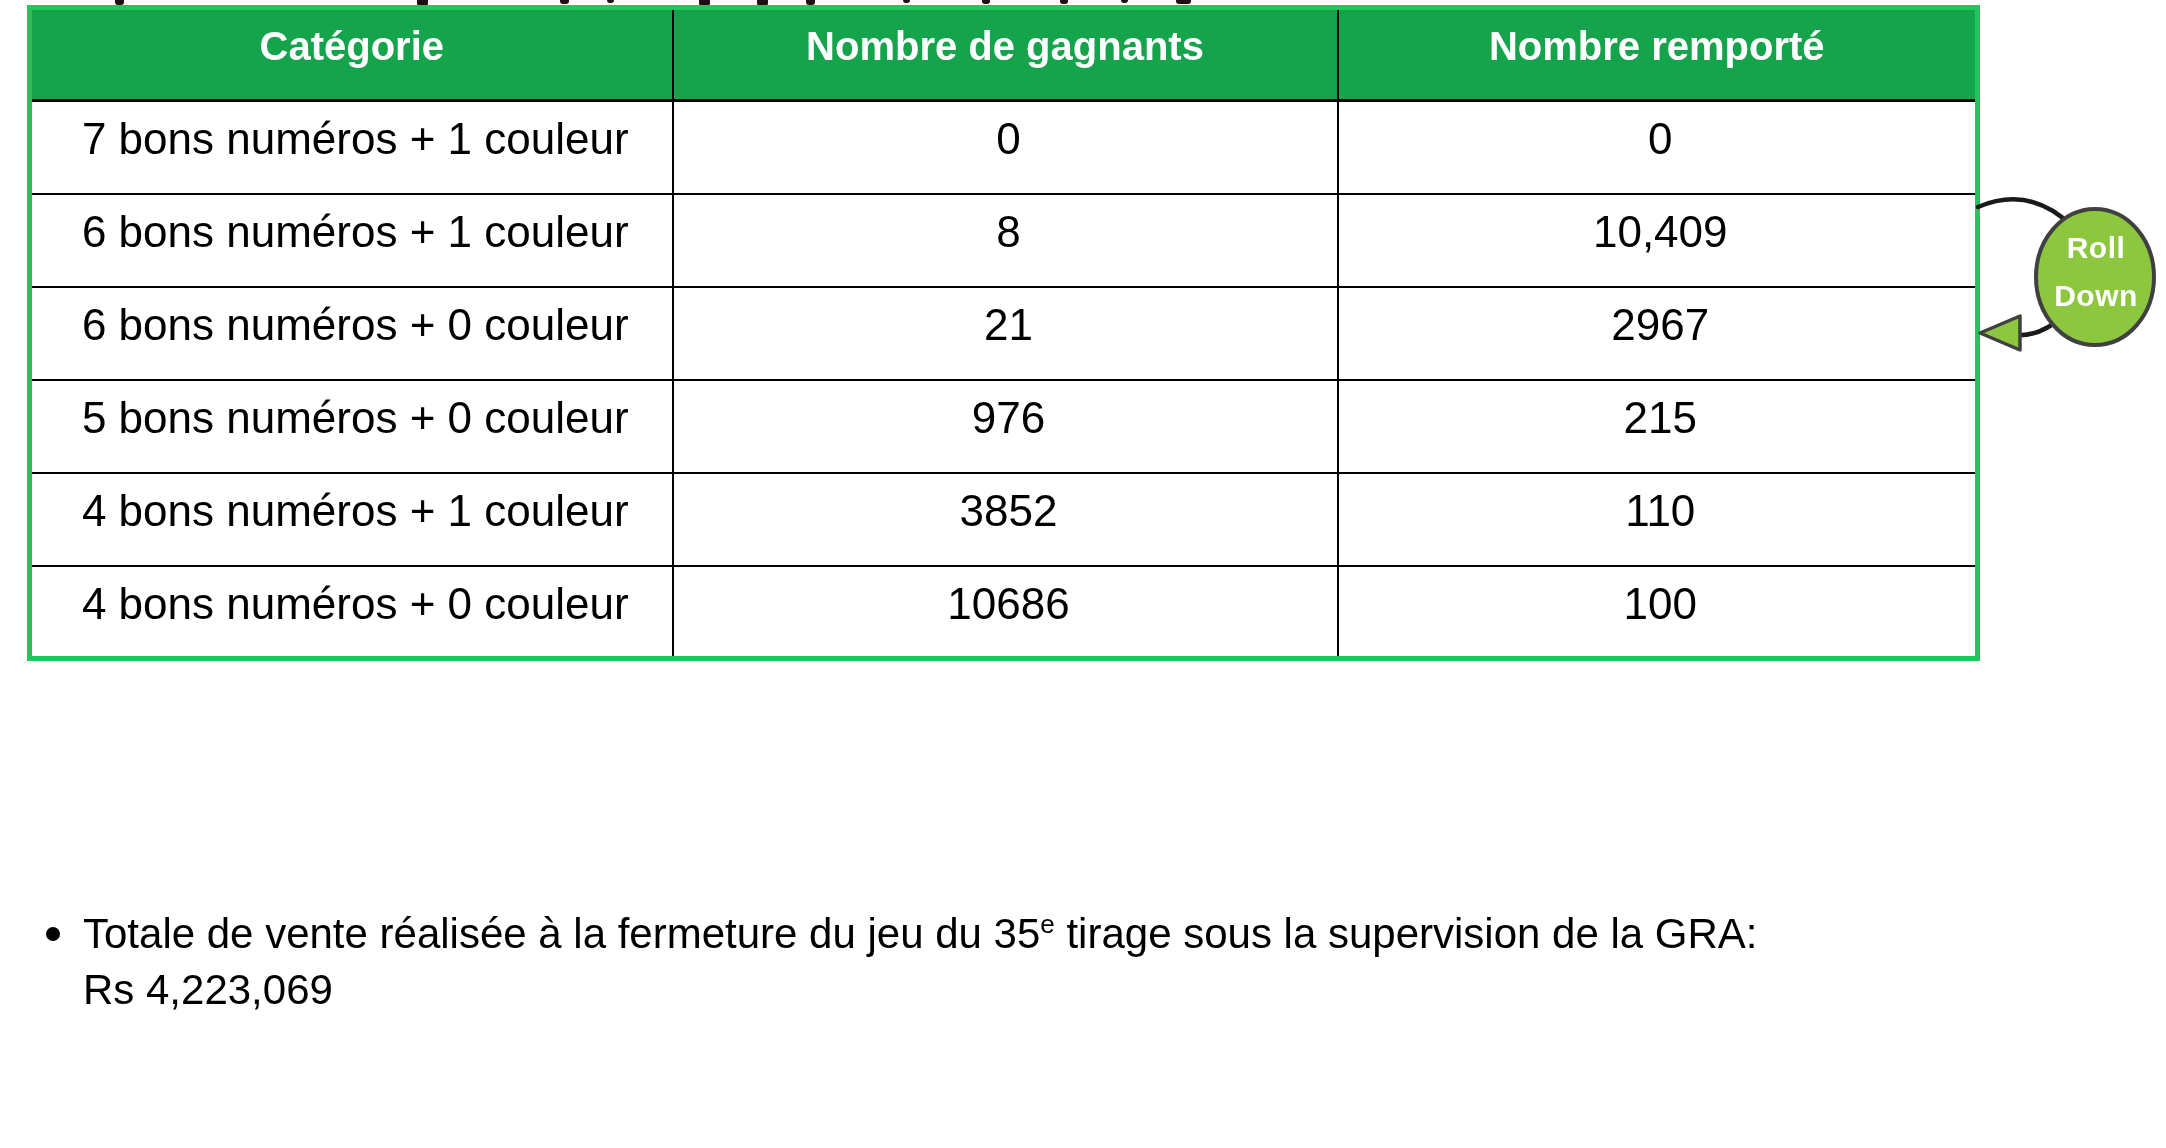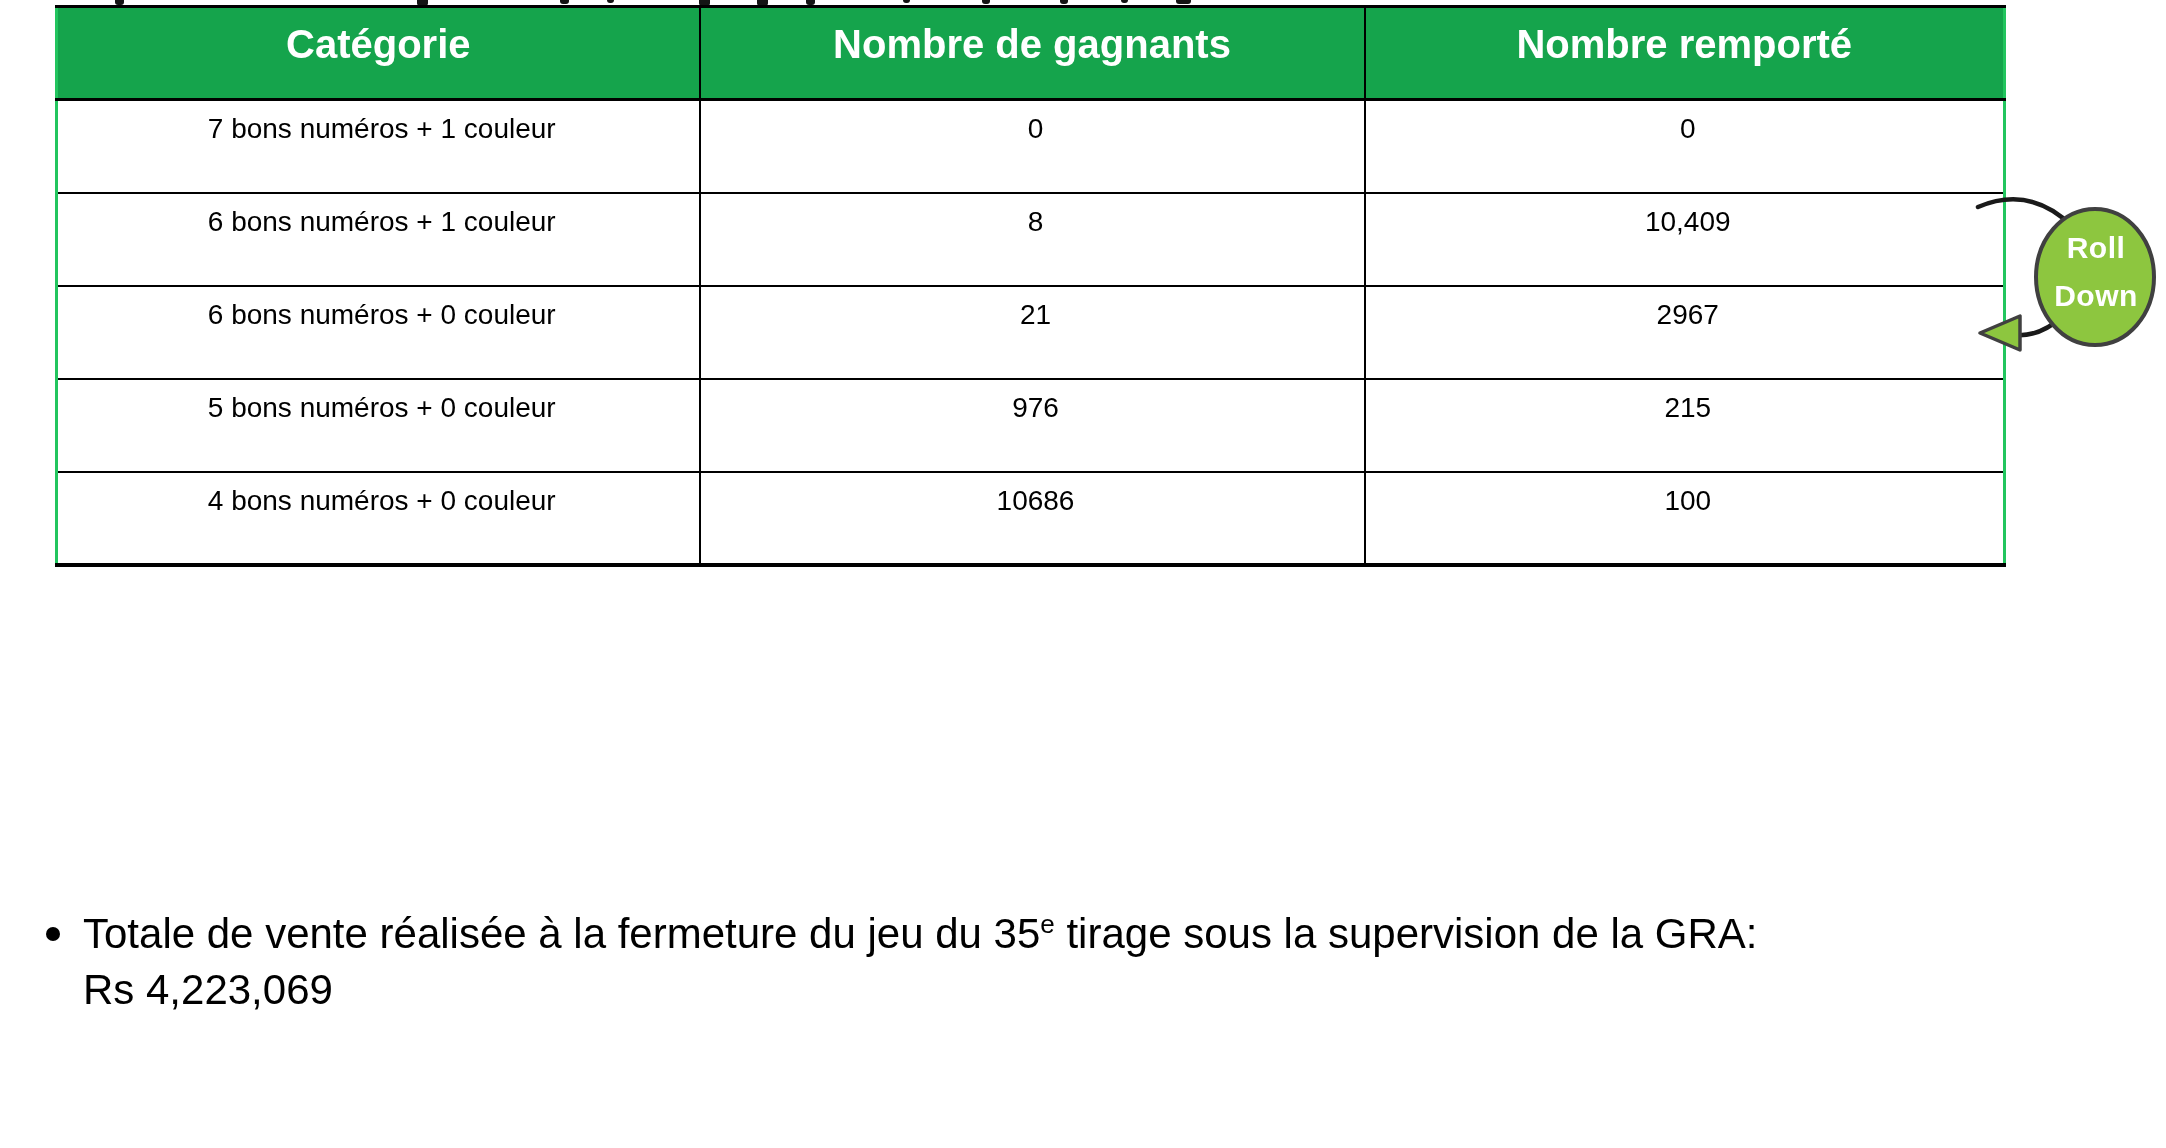--- a/index.html
+++ b/index.html
@@ -9,36 +9,35 @@
     font-family:"Liberation Sans",sans-serif;
   }
 
   
   .frag{position:absolute;top:0;background:#141414;border-radius:0 0 3px 3px;display:block}
 
   
   table.results{
     position:absolute;left:27px;top:5px;
     border-collapse:collapse;table-layout:fixed;
-    border:3px solid #22c55e;
-    margin-left:28px;
+    border:5px solid #22c55e;
   }
   table.results col.c1{width:643px}
   table.results col.c2{width:665px}
   table.results col.c3{width:640px}
   table.results th{
     height:93px;box-sizing:border-box;
     border:2px solid #000;border-bottom:3px solid #000;border-top:3px solid #000;
     font-size:40px;font-weight:bold;text-align:center;vertical-align:top;
     padding:14px 6px 0 6px;
   }
   table.results td{
     height:93px;box-sizing:border-box;
     border:2px solid #000;
-    font-size:28px;text-align:center;vertical-align:top;
+    font-size:44px;text-align:center;vertical-align:top;
     padding:12px 6px 0 13px;background:#fff;
   }
   table.results tbody tr:last-child td{border-bottom:4px solid #000}
 
   
   svg.anno{position:absolute;left:1950px;top:160px}
   svg.anno text{
     font-family:"Liberation Sans",sans-serif;
     font-weight:bold;font-size:30px;letter-spacing:0.5px;
     text-anchor:middle;
@@ -102,20 +101,25 @@
       <td>6 bons numéros + 0 couleur</td>
       <td>21</td>
       <td>2967</td>
     </tr>
     <tr>
       <td>5 bons numéros + 0 couleur</td>
       <td>976</td>
       <td>215</td>
     </tr>
     <tr>
+      <td>4 bons numéros + 1 couleur</td>
+      <td>3852</td>
+      <td>110</td>
+    </tr>
+    <tr>
       <td>4 bons numéros + 0 couleur</td>
       <td>10686</td>
       <td>100</td>
     </tr>
   </tbody>
 </table>
 
 <svg class="anno" width="216" height="210" viewBox="0 0 216 210">
   <path d="M 28 47 Q 80 25 122 66" fill="none" stroke="#1a1a1a" stroke-width="4.5" stroke-linecap="round"></path>
   <path d="M 112 157 Q 86 180 58 174" fill="none" stroke="#1a1a1a" stroke-width="4.5" stroke-linecap="round"></path>

